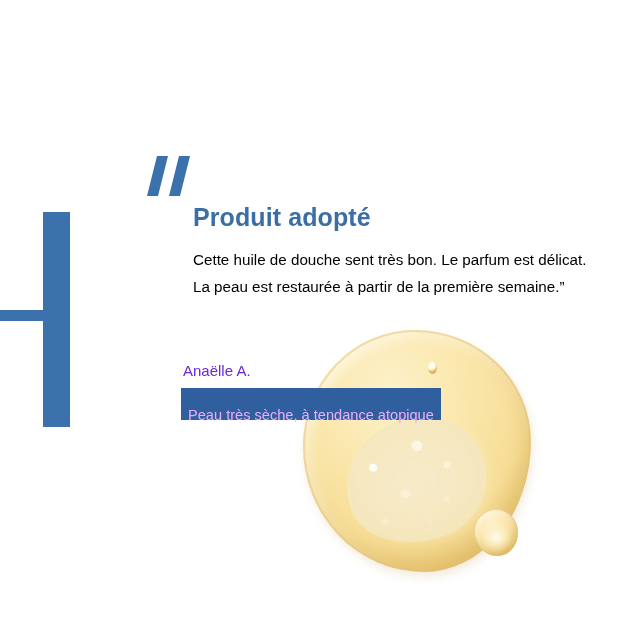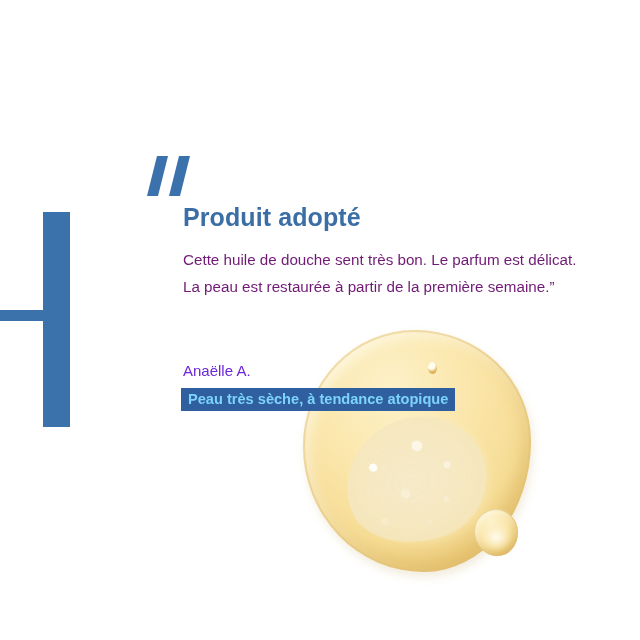--- a/index.html
+++ b/index.html
@@ -137,54 +137,54 @@
     left: 474px; top: 509px;
     width: 44px; height: 47px;
     border-radius: 50% 50% 46% 54% / 48% 50% 50% 52%;
     border: 1.5px solid rgba(222,184,104,0.5);
     box-sizing: border-box;
   }
 
   
   #content {
     position: absolute;
-    left: 183px; top: 204px;
+    left: 193px; top: 204px;
     width: 400px;
   }
   #heading {
     margin: 0;
     font-size: 25px;
     font-weight: bold;
     color: #3a6ea5;
     letter-spacing: 0.1px;
     line-height: 1.1;
   }
   #quote-body {
     margin: 14px 0 0 0;
     font-size: 15.2px;
     line-height: 1.78;
-    color: #701a75;
+    color: #000000;
     width: 396px;
   }
   #reviewer-name {
     position: absolute;
     left: 183px; top: 362px;
     font-size: 15px;
     color: #6d28d9;
     line-height: 1.2;
   }
   #skin-type-badge {
     position: absolute;
     left: 181px; top: 388px;
     height: 23px;
-    padding: 0 7px;
+    padding: 16px 7px;
     background: #2f5f9e;
-    color: #7dd3fc;
+    color: #f0abfc;
     font-size: 14.6px;
-    font-weight: bold;
+    font-weight: normal;
     line-height: 23px;
     white-space: nowrap;
     box-sizing: border-box;
   }
 </style>
 </head>
 <body>
 
 <div id="card">
 

